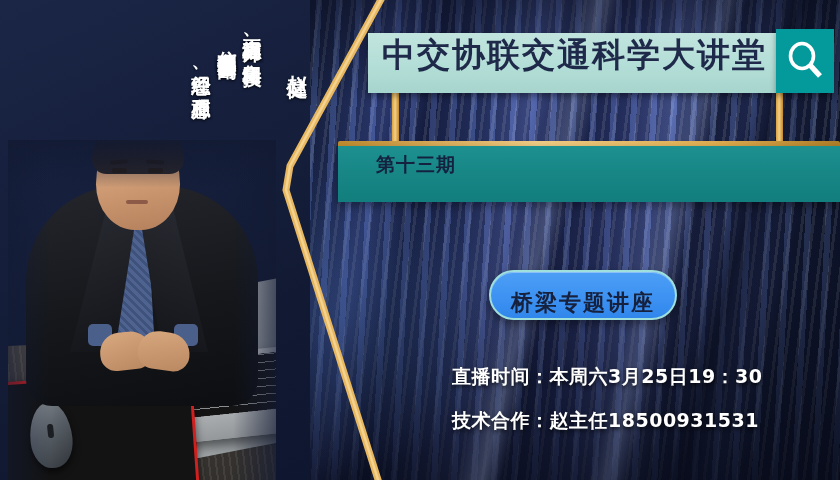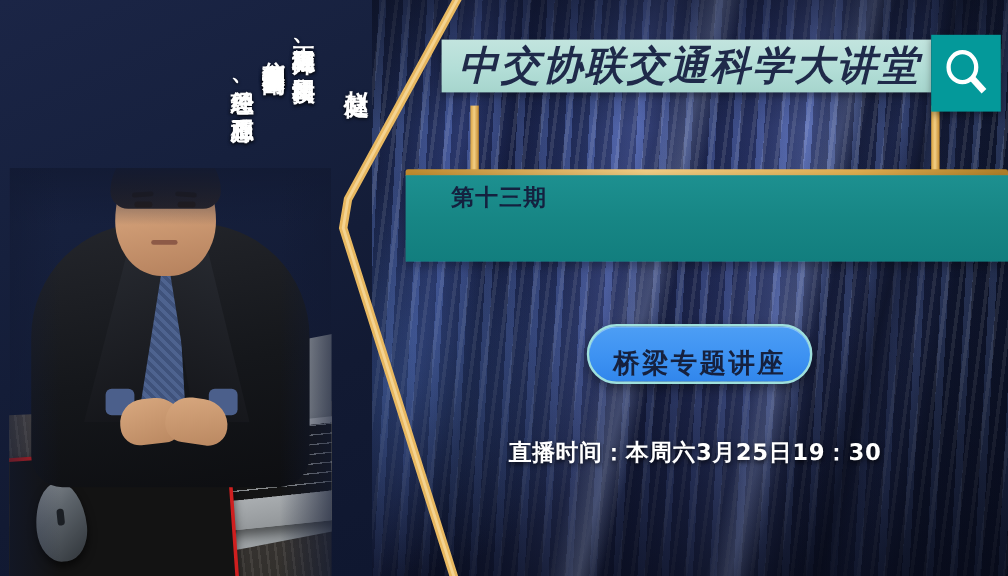--- a/index.html
+++ b/index.html
@@ -177,40 +177,39 @@
     background:linear-gradient(90deg,#d8a13e,#f3cf86 45%,#c2882c);
   }
   .post-l{left:20px;}
   .post-r{left:404px;}
   .sign-shelf{
     position:absolute;left:338px;top:141px;width:502px;height:7px;
     background:linear-gradient(90deg,#c08b2e,#f1cd85 40%,#e0ae51 75%,#b07f28);
     border-radius:2px;
   }
   .title-bar{
-    position:absolute;left:368px;top:33px;width:408px;height:44px;
+    position:absolute;left:368px;top:33px;width:408px;height:60px;
     background:linear-gradient(180deg,#c2e4de 0%,#b3ded7 55%,#a6d5cd 100%);
     display:flex;align-items:flex-start;
     box-shadow:0 3px 6px rgba(0,0,0,.35);
-    font-style:italic;
   }
   .title-text{
     color:#1f2a4a;font-size:33px;font-weight:600;letter-spacing:2px;
     padding-left:14px;white-space:nowrap;
     font-family:"DejaVu Sans","Liberation Sans",sans-serif;
   }
   .search-box{
     position:absolute;left:776px;top:29px;width:58px;height:64px;
     background:#04999a;display:flex;align-items:center;justify-content:center;
     box-shadow:0 3px 6px rgba(0,0,0,.35);
   }
 
   
   .sub-banner{
-    position:absolute;left:338px;top:146px;width:502px;height:72px;
+    position:absolute;left:338px;top:146px;width:502px;height:56px;
     background:linear-gradient(180deg,#1d9090 0%,#178685 50%,#127e7e 100%);
     box-shadow:0 4px 9px rgba(0,0,0,.35);
   }
   .sub-issue{
     position:absolute;left:38px;top:6px;
     color:#14213f;font-size:19px;font-weight:600;letter-spacing:1px;
     font-family:"DejaVu Sans","Liberation Sans",sans-serif;
   }
   .sub-title{
     position:absolute;left:4px;top:33px;width:494px;text-align:center;
@@ -230,20 +229,21 @@
   .pill span{
     color:#16213e;font-size:22px;font-weight:600;letter-spacing:2px;
     font-family:"DejaVu Sans","Liberation Sans",sans-serif;
   }
 
   
   .info{
     position:absolute;color:#fff;font-weight:bold;font-size:19px;letter-spacing:.5px;
     text-shadow:0 2px 4px rgba(0,0,0,.8);white-space:nowrap;
     font-family:"DejaVu Sans","Liberation Sans",sans-serif;
+    margin-left:28px;
   }
   .info-1{left:424px;top:364px;}
   .info-2{left:424px;top:408px;}
 </style>
 </head>
 <body>
 
 <div id="poster">
 
   <div class="bg-right"></div>
@@ -306,14 +306,15 @@
 
   <div class="sub-banner">
     <div class="sub-issue">第十三期</div>
   </div>
 
   <div class="pill">
     <span>桥梁专题讲座</span>
   </div>
 
   <div class="info info-1">直播时间：本周六3月25日19：30</div>
+  <div class="info info-2">技术合作：赵主任18500931531</div>
 
 </div>
 
 </body></html>

